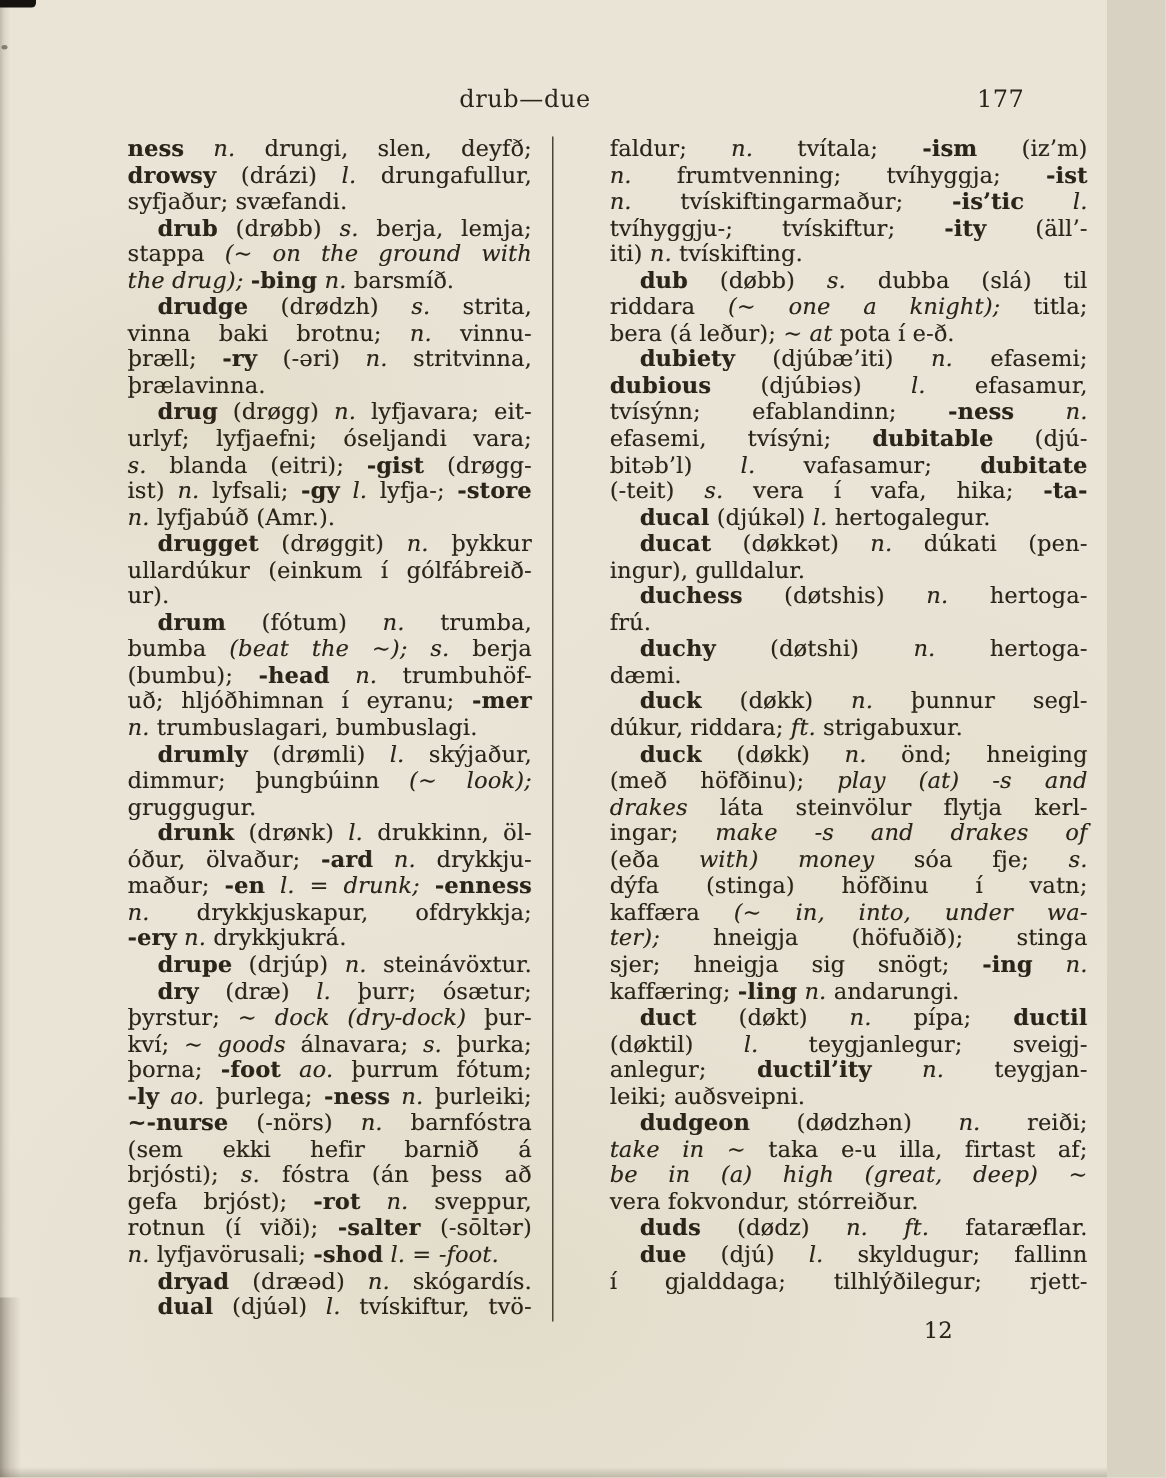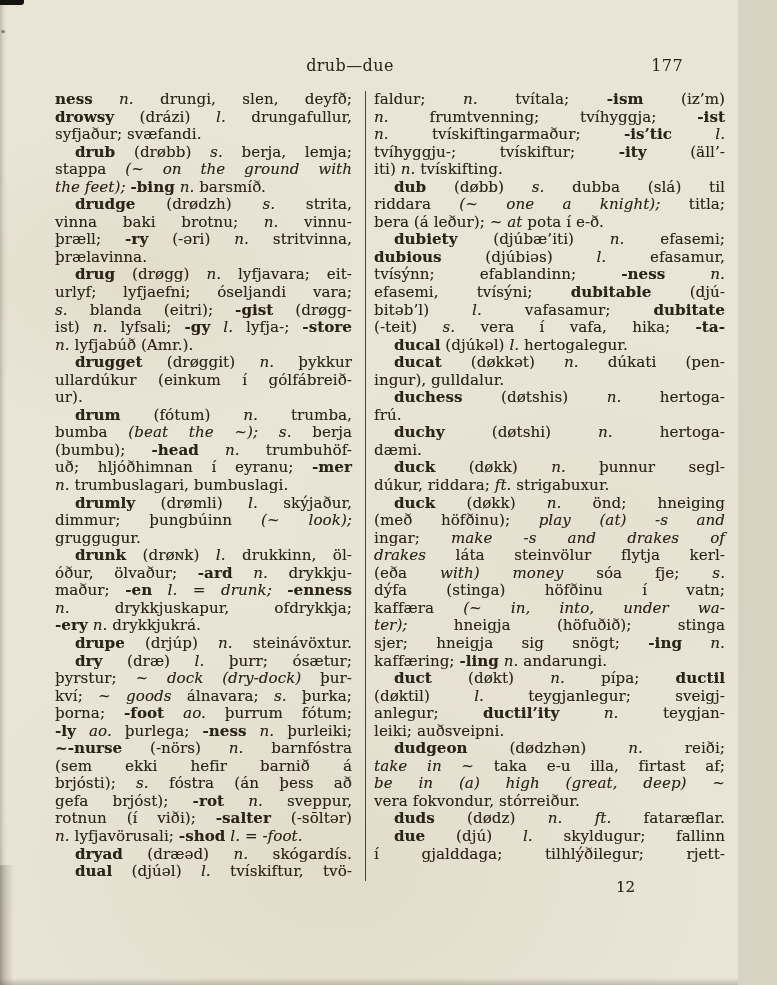--- a/index.html
+++ b/index.html
@@ -44,21 +44,21 @@
     font-size: 16px; letter-spacing: 0.4px;
   }
   .running-title {
     position: absolute; left: 50%; transform: translateX(-50%); margin-left: -40px;
   }
   .page-number { position: absolute; right: 42px; text-align: right; }
   .columns {
     position: absolute; top: 91px; left: 55px; width: 670px;
     display: flex; align-items: stretch;
   }
-  .col { font-size: 15px; letter-spacing: 0.1px; }
+  .col { font-size: 15px; letter-spacing: 0.1px; margin-left: 30px; }
   .col-left  { width: 297px; }
   .col-right { width: 351px; }
   .divider { width: 1px; background: #4a443a; margin-left: 13px; margin-right: 8px; }
   .line {
     line-height: 17.55px;
     text-align: justify;
     text-align-last: justify;
     text-justify: inter-word;
     white-space: normal;
     text-shadow: 0.3px 0.3px 0.3px rgba(43,37,23,0.35);
@@ -88,21 +88,21 @@
     <span class="page-number">177</span>
   </div>
 
   <div class="columns">
     <div class="col col-left">
         <div class="line"><span class="b">ness</span><span> </span><span class="i">n.</span><span> drungi, slen, deyfð;</span></div>
         <div class="line"><span class="b">drowsy</span><span> (drázi) </span><span class="i">l.</span><span> drungafullur,</span></div>
         <div class="line end"><span>syfjaður; svæfandi.</span></div>
         <div class="line ind"><span class="b">drub</span><span> (drøbb) </span><span class="i">s.</span><span> berja, lemja;</span></div>
         <div class="line"><span>stappa </span><span class="i">(~ on the ground with</span></div>
-        <div class="line end"><span class="i">the feet);</span><span> </span><span class="b">-bing</span><span> </span><span class="i">n.</span><span> barsmíð.</span></div>
+        <div class="line end"><span class="i">the drug);</span><span> </span><span class="b">-bing</span><span> </span><span class="i">n.</span><span> barsmíð.</span></div>
         <div class="line ind"><span class="b">drudge</span><span> (drødzh) </span><span class="i">s.</span><span> strita,</span></div>
         <div class="line"><span>vinna baki brotnu; </span><span class="i">n.</span><span> vinnu-</span></div>
         <div class="line"><span>þræll; </span><span class="b">-ry</span><span> (-əri) </span><span class="i">n.</span><span> stritvinna,</span></div>
         <div class="line end"><span>þrælavinna.</span></div>
         <div class="line ind"><span class="b">drug</span><span> (drøgg) </span><span class="i">n.</span><span> lyfjavara; eit-</span></div>
         <div class="line"><span>urlyf; lyfjaefni; óseljandi vara;</span></div>
         <div class="line"><span class="i">s.</span><span> blanda (eitri); </span><span class="b">-gist</span><span> (drøgg-</span></div>
         <div class="line"><span>ist) </span><span class="i">n.</span><span> lyfsali; </span><span class="b">-gy</span><span> </span><span class="i">l.</span><span> lyfja-; </span><span class="b">-store</span></div>
         <div class="line end"><span class="i">n.</span><span> lyfjabúð (Amr.).</span></div>
         <div class="line ind"><span class="b">drugget</span><span> (drøggit) </span><span class="i">n.</span><span> þykkur</span></div>
@@ -156,22 +156,22 @@
         <div class="line ind"><span class="b">ducat</span><span> (døkkət) </span><span class="i">n.</span><span> dúkati (pen-</span></div>
         <div class="line end"><span>ingur), gulldalur.</span></div>
         <div class="line ind"><span class="b">duchess</span><span> (døtshis) </span><span class="i">n.</span><span> hertoga-</span></div>
         <div class="line end"><span>frú.</span></div>
         <div class="line ind"><span class="b">duchy</span><span> (døtshi) </span><span class="i">n.</span><span> hertoga-</span></div>
         <div class="line end"><span>dæmi.</span></div>
         <div class="line ind"><span class="b">duck</span><span> (døkk) </span><span class="i">n.</span><span> þunnur segl-</span></div>
         <div class="line end"><span>dúkur, riddara; </span><span class="i">ft.</span><span> strigabuxur.</span></div>
         <div class="line ind"><span class="b">duck</span><span> (døkk) </span><span class="i">n.</span><span> önd; hneiging</span></div>
         <div class="line"><span>(með höfðinu); </span><span class="i">play (at) -s and</span></div>
+        <div class="line"><span class="i">drakes</span><span> láta steinvölur flytja kerl-</span></div>
         <div class="line"><span>ingar; </span><span class="i">make -s and drakes of</span></div>
-        <div class="line"><span class="i">drakes</span><span> láta steinvölur flytja kerl-</span></div>
         <div class="line"><span>(eða </span><span class="i">with)</span><span> </span><span class="i">money</span><span> sóa fje; </span><span class="i">s.</span></div>
         <div class="line"><span>dýfa (stinga) höfðinu í vatn;</span></div>
         <div class="line"><span>kaffæra </span><span class="i">(~ in, into, under wa-</span></div>
         <div class="line"><span class="i">ter);</span><span> hneigja (höfuðið); stinga</span></div>
         <div class="line"><span>sjer; hneigja sig snögt; </span><span class="b">-ing</span><span> </span><span class="i">n.</span></div>
         <div class="line end"><span>kaffæring; </span><span class="b">-ling</span><span> </span><span class="i">n.</span><span> andarungi.</span></div>
         <div class="line ind"><span class="b">duct</span><span> (døkt) </span><span class="i">n.</span><span> pípa; </span><span class="b">ductil</span></div>
         <div class="line"><span>(døktil) </span><span class="i">l.</span><span> teygjanlegur; sveigj-</span></div>
         <div class="line"><span>anlegur; </span><span class="b">ductil’ity</span><span> </span><span class="i">n.</span><span> teygjan-</span></div>
         <div class="line end"><span>leiki; auðsveipni.</span></div>

